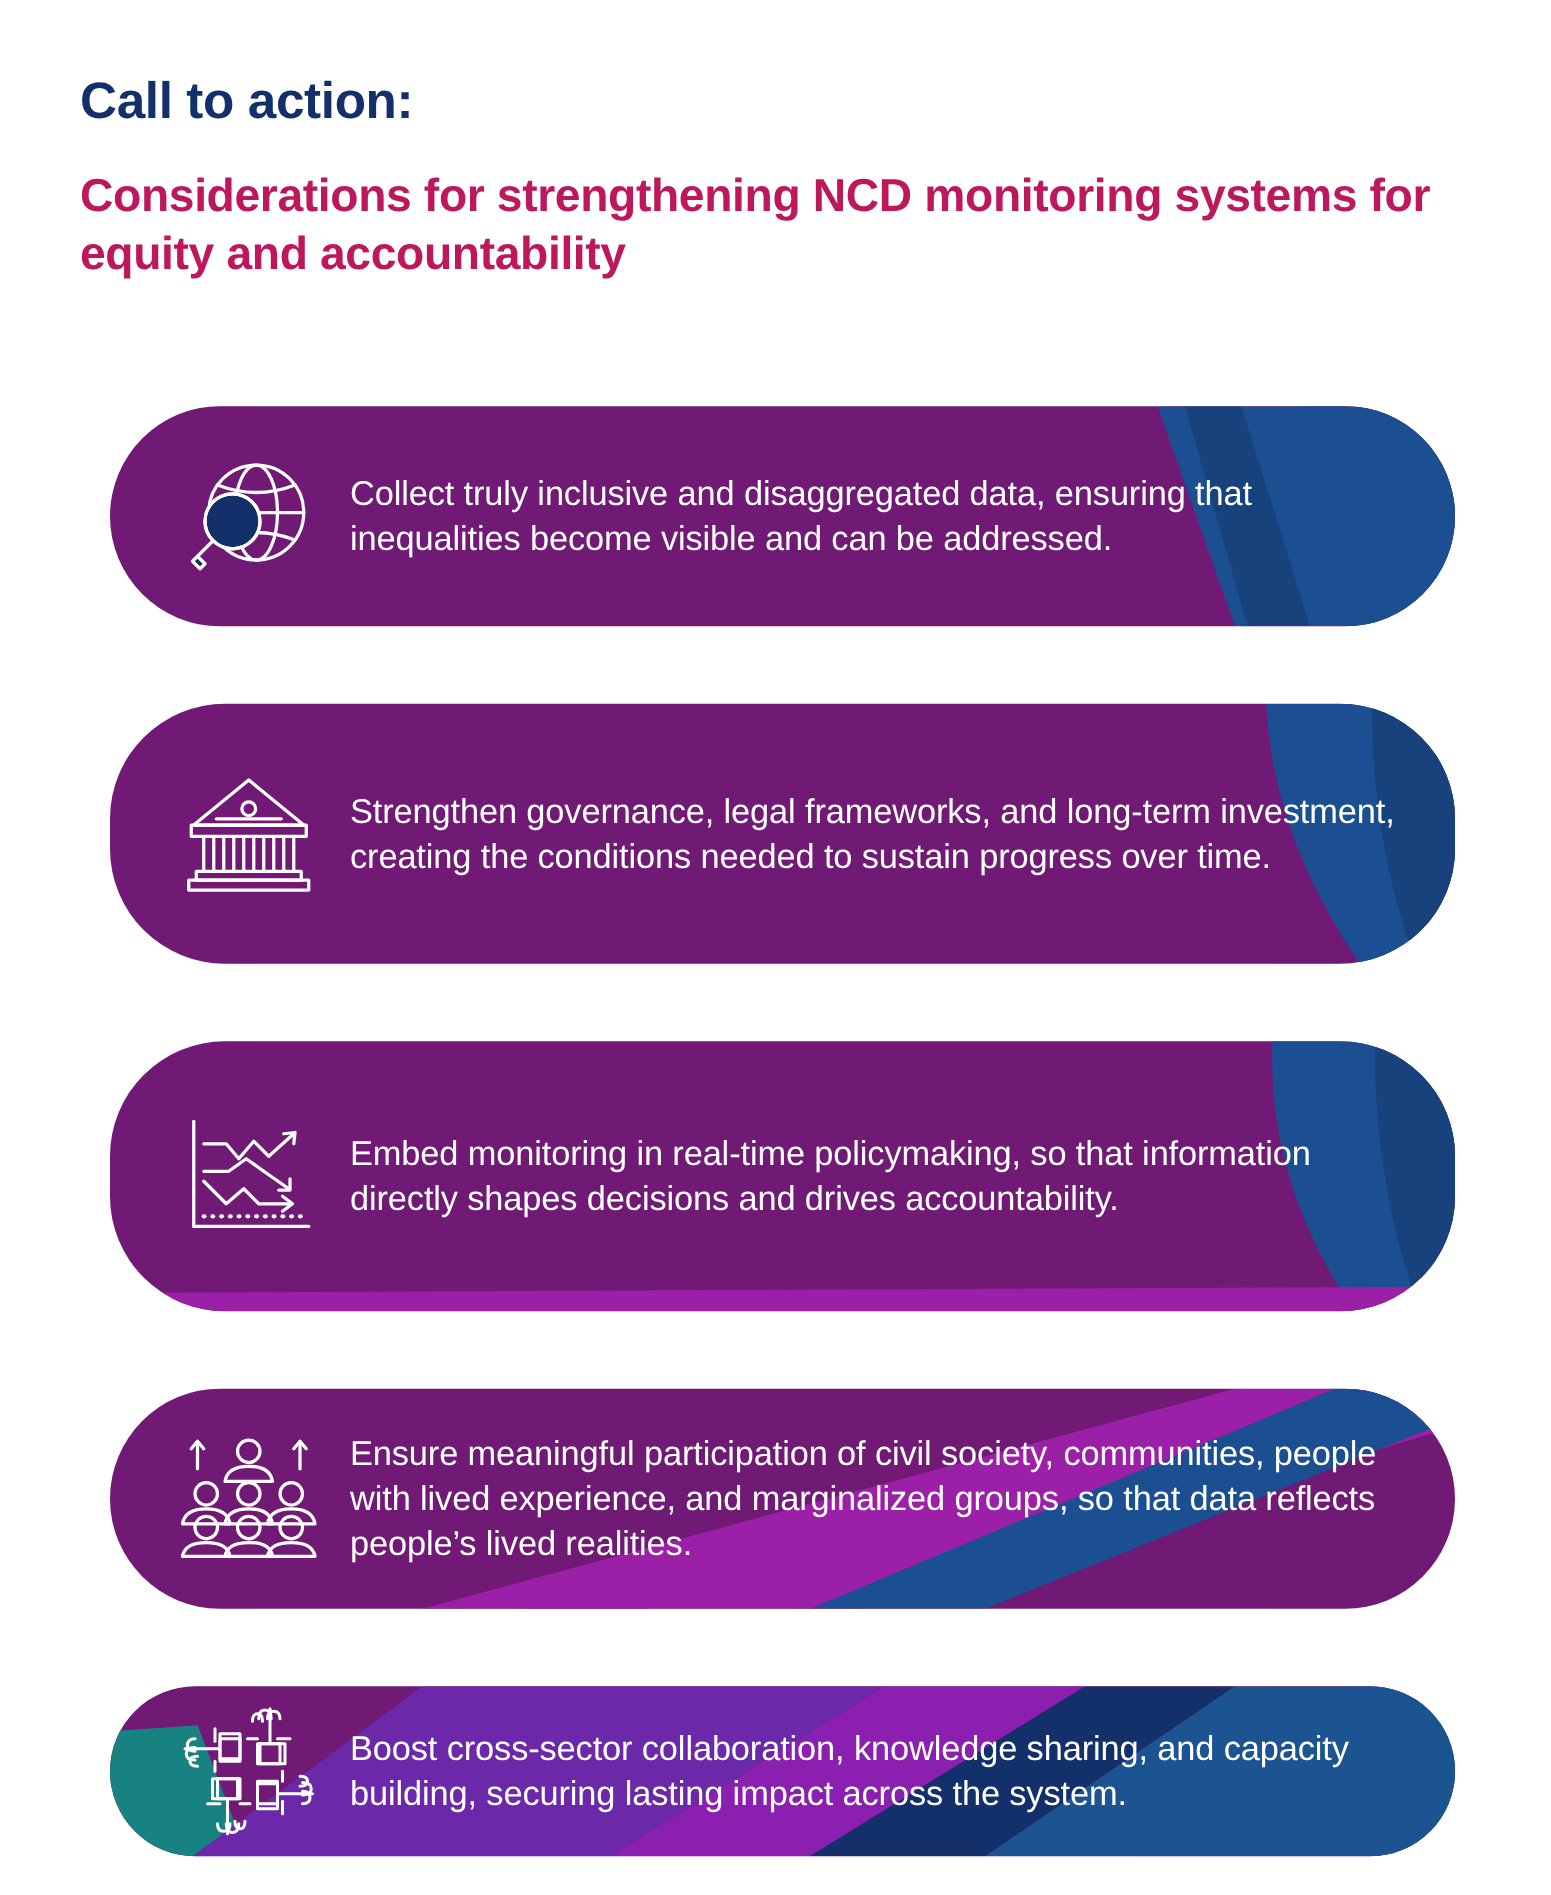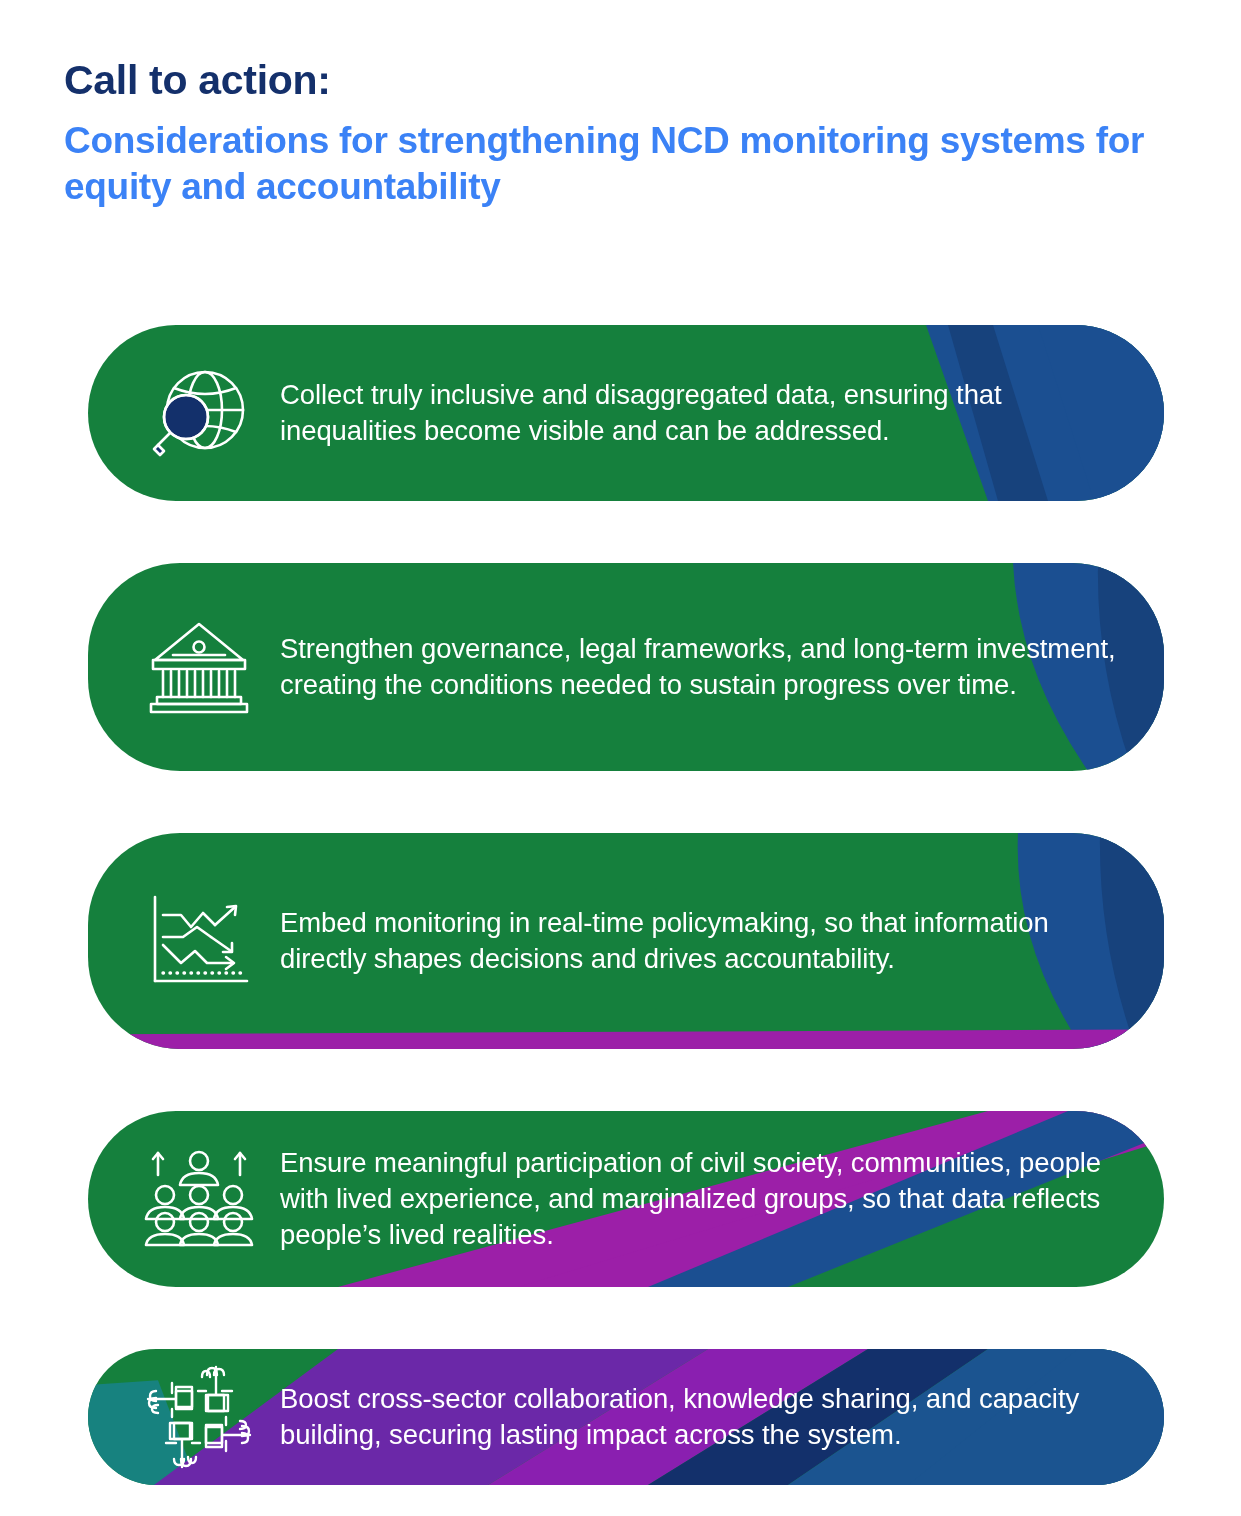--- a/index.html
+++ b/index.html
@@ -21,44 +21,44 @@
     left: 64px;
     top: 58px;
     width: 1110px;
   }
   .kicker {
     font-size: 41px;
     font-weight: bold;
     color: #14306b;
     letter-spacing: -0.3px;
     line-height: 1.12;
-    margin: 0 0 14px 0;
+    margin: 0 0 30px 0;
   }
   .subhead {
     font-size: 37px;
     font-weight: bold;
-    color: #3b82f6;
+    color: #be185d;
     letter-spacing: -0.3px;
     line-height: 1.24;
     margin: 0;
     max-width: 1090px;
   }
 
   
   .cards {
     position: absolute;
     left: 88px;
     top: 325px;
     width: 1076px;
   }
   .card {
     position: relative;
     width: 1076px;
     border-radius: 92px;
-    background: #15803d;
+    background: #701a75;
     overflow: hidden;
     display: flex;
     align-items: center;
     margin-bottom: 62px;
   }
   .card.c1 { height: 176px; }
   .card.c2 { height: 208px; }
   .card.c3 { height: 216px; }
   .card.c4 { height: 176px; }
   .card.c5 { height: 136px; margin-bottom: 0; }

